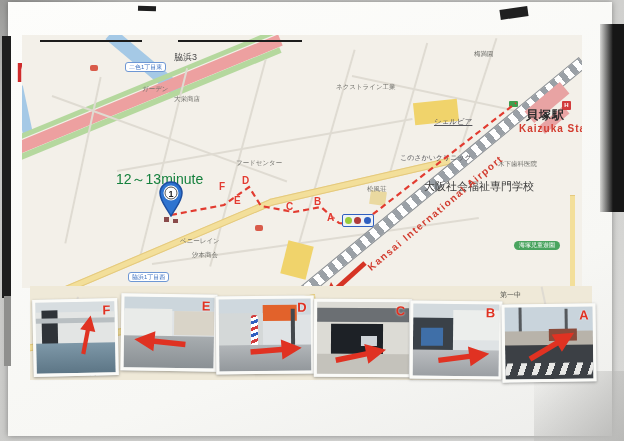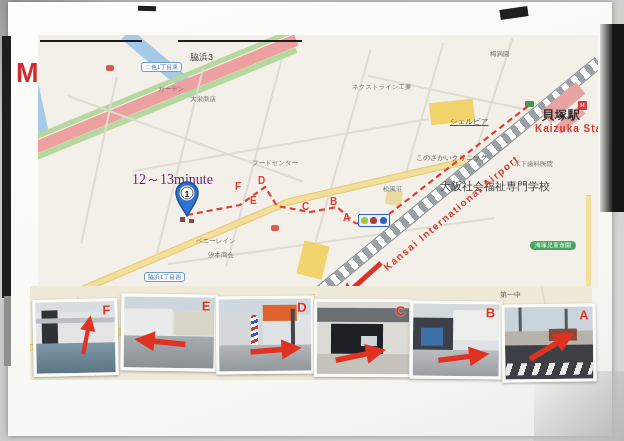--- a/index.html
+++ b/index.html
@@ -16,41 +16,41 @@
   .edge-left2{left:4px;top:296px;width:7px;height:70px;background:#8f8f8d;}
   .edge-right{left:600px;top:24px;width:24px;height:188px;background:linear-gradient(to right,rgba(20,20,20,.15),#161616 55%);}
   .blob1{left:138px;top:6px;width:18px;height:5px;transform:rotate(2deg);}
   .blob2{left:500px;top:8px;width:28px;height:10px;transform:rotate(-8deg);background:#202020;}
   .shadow-br{position:absolute;right:0;bottom:0;width:90px;height:70px;
              background:linear-gradient(315deg,#b9b9b7,rgba(185,185,183,0));}
   
   .map-title{position:absolute;left:16px;top:58px;font-size:27px;font-weight:bold;
              letter-spacing:2px;color:#cf2b2b;font-family:"Liberation Sans",sans-serif;}
   
-  .map{position:absolute;left:38px;top:35px;width:560px;height:253px;
+  .map{position:absolute;left:22px;top:35px;width:560px;height:253px;
        background:#f3f0e9;overflow:hidden;}
   .topline{position:absolute;height:2px;background:#1c1c1c;top:40px;}
   .tl1{left:40px;width:102px;}.tl2{left:178px;width:124px;}
   .band{position:absolute;transform-origin:left center;}
   .rd{position:absolute;background:#dfdbd2;transform-origin:left center;}
   .rdy{position:absolute;background:#f3df9a;transform-origin:left center;border-top:1px solid #e4c97e;border-bottom:1px solid #e4c97e;}
   .lbl{position:absolute;font-size:6.5px;color:#6d6d68;white-space:nowrap;
        font-family:"Liberation Sans",sans-serif;}
   .roadsign{position:absolute;font-size:6px;color:#3b6fc0;background:#fff;
             border:1px solid #6e97d4;border-radius:3px;padding:0 3px;line-height:8px;white-space:nowrap;}
   .parkpill{position:absolute;font-size:6px;color:#fff;background:#4aa45f;
             border-radius:5px;padding:1px 5px;line-height:7px;white-space:nowrap;}
   .poi{position:absolute;width:8px;height:6px;border-radius:2px;background:#d95b4a;}
   .route-letter{position:absolute;font-size:10px;font-weight:bold;color:#e23b30;
                 text-shadow:0 0 2px #fff;}
   .kihei{position:absolute;left:100px;top:104px;color:#cf2b2b;font-family:"DejaVu Serif",serif;}
   .kihei .jp{font-size:20px;font-weight:bold;letter-spacing:2px;}
   .kihei .en{font-size:13px;font-weight:bold;}
-  .walktime{position:absolute;left:94px;top:136px;color:#701a75;font-size:14px;
-            font-family:Liberation Serif, serif;}
+  .walktime{position:absolute;left:94px;top:136px;color:#15803d;font-size:14px;
+            font-family:Liberation Sans, sans-serif;}
   .airport{position:absolute;left:347px;top:228px;transform:rotate(-40deg);
            transform-origin:left center;color:#d23b2e;font-weight:bold;font-size:10px;
            letter-spacing:1.5px;white-space:nowrap;font-family:"Liberation Sans",sans-serif;}
   .station-jp{position:absolute;left:504px;top:72px;font-size:12px;font-weight:bold;
               color:#2b2b2b;letter-spacing:1px;white-space:nowrap;font-family:"DejaVu Serif",serif;}
   .station-en{position:absolute;left:497px;top:88px;font-size:10px;font-weight:bold;
               color:#d23b2e;letter-spacing:1px;white-space:nowrap;}
   .stn-block{position:absolute;background:#e8a3a3;transform:rotate(-40deg);}
   .hicon{position:absolute;left:540px;top:66px;width:9px;height:9px;background:#d23b3b;
          color:#fff;font-size:6px;font-weight:bold;text-align:center;line-height:9px;border-radius:1px;}

